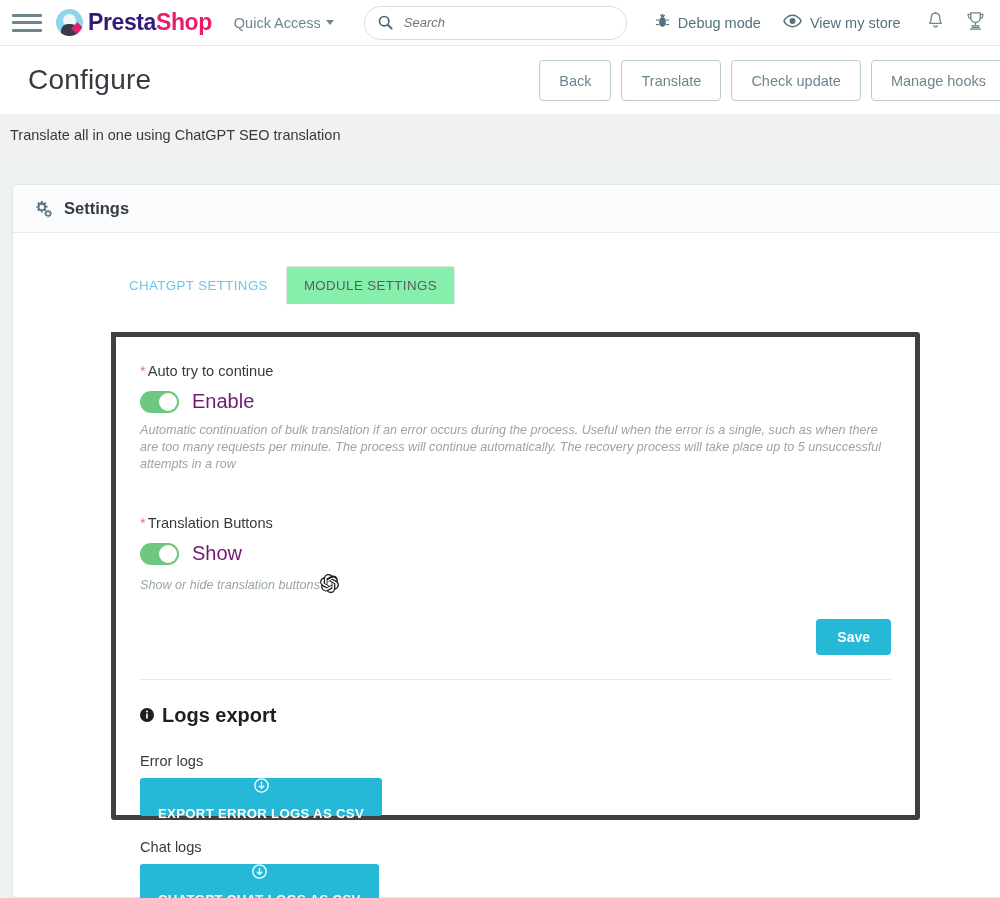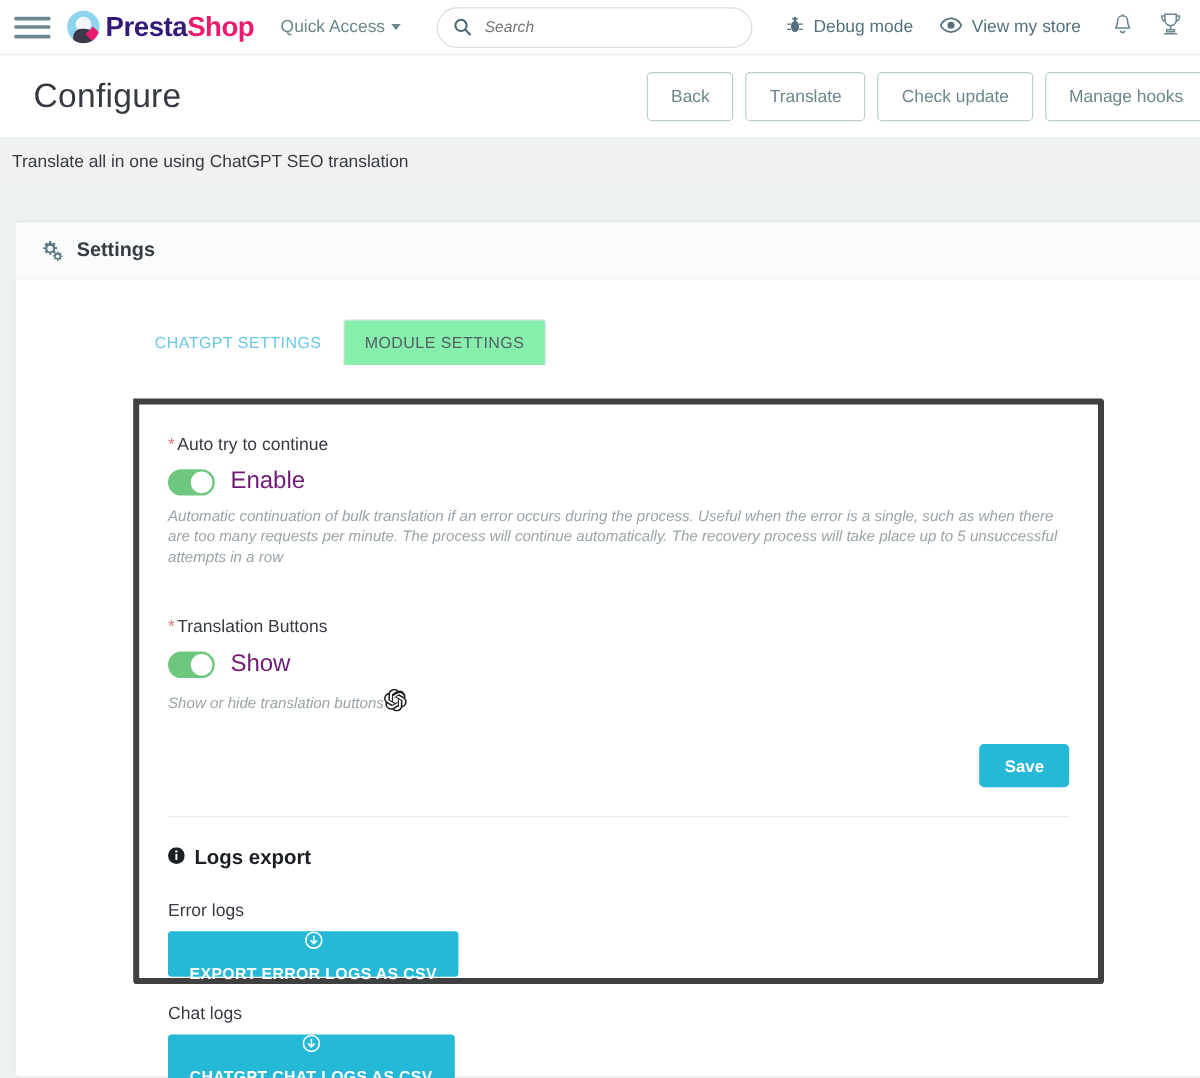--- a/index.html
+++ b/index.html
@@ -190,21 +190,21 @@
     background: #25b9d7; color: #fff; border: none;
     border-radius: 4px; height: 36px; padding: 0 21px;
     font-size: 14px; font-weight: bold; cursor: pointer;
     font-family: "Liberation Sans", sans-serif;
   }
 
   .divider { border: none; border-top: 1px solid #e8ebec; margin: 24px 0 0 0; }
 
   .logs-title {
     display: flex; align-items: center; gap: 8px;
-    font-size: 17px; font-weight: bold; color: #1b1f24;
+    font-size: 20px; font-weight: bold; color: #1b1f24;
     margin-top: 24px; margin-bottom: 26px;
   }
   .sub-label { font-size: 14.6px; color: #363a41; margin-bottom: 9px; }
   .btn-export {
     background: #25b9d7; color: #fff; border: none;
     border-radius: 3px; height: 38px; padding: 0 18px;
     font-size: 13.2px; font-weight: bold; letter-spacing: .3px;
     display: inline-flex; align-items: center; gap: 10px;
     cursor: pointer; margin-bottom: 23px;
     font-family: "Liberation Sans", sans-serif;

